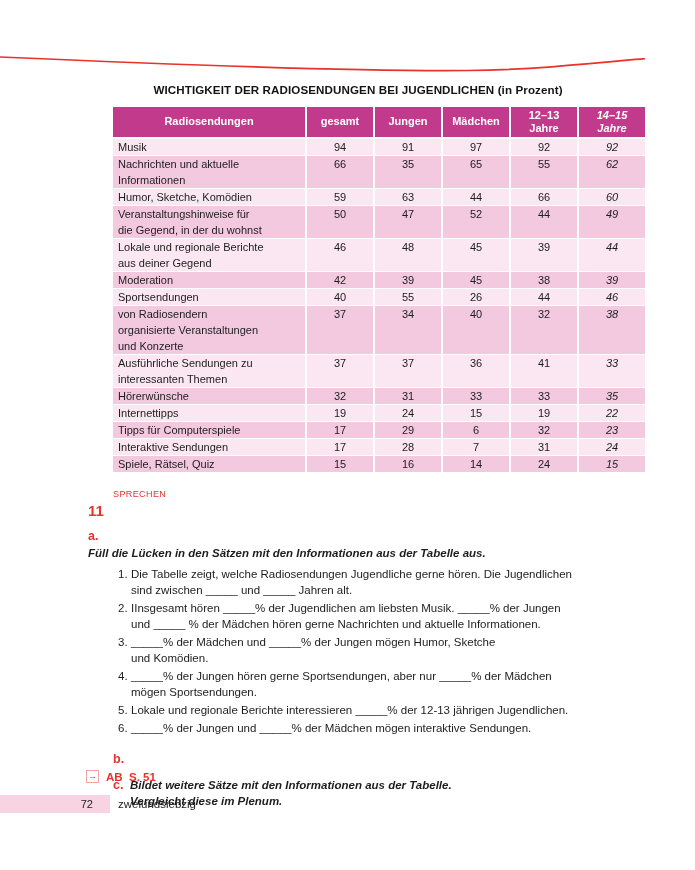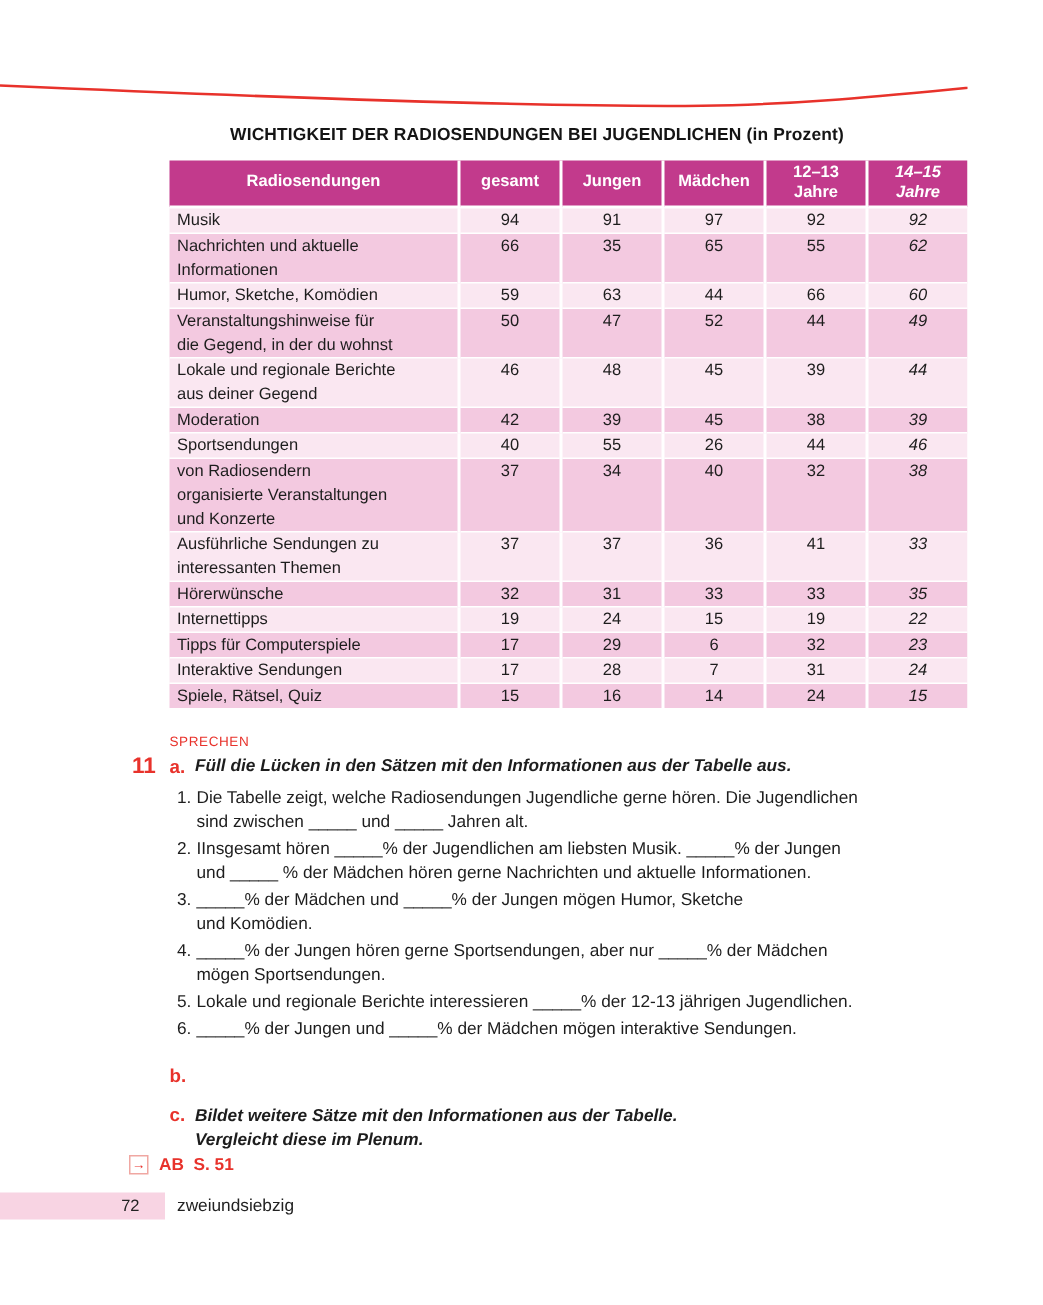--- a/index.html
+++ b/index.html
@@ -70,21 +70,21 @@
     font-size: 11.5px;
     line-height: 16px;
   }
   .skill {
     margin-left: 25px;
     color: #e8322b;
     font-size: 9px;
     font-weight: normal;
     letter-spacing: 0.4px;
   }
-  .part-a { display: flex; align-items: center; margin-top: 1px; }
+  .part-a { display: flex; align-items: flex-start; margin-top: 1px; flex-direction: column; }
   .ex-number { flex: 0 0 25px; color: #e8322b; font-size: 15px; font-weight: bold; }
   .part-letter { flex: 0 0 17px; color: #e8322b; font-size: 12.5px; font-weight: bold; }
   .part-instruction { font-weight: bold; white-space: pre-line; font-style: italic; }
 
   .items { margin: 5px 0 0 30px; }
   .item { display: flex; margin-bottom: 2px; }
   .item-num { flex: 0 0 13px; }
   .item-text { white-space: pre-line; }
 
   .part-b { display: flex; align-items: baseline; margin: 15px 0 0 25px; }

